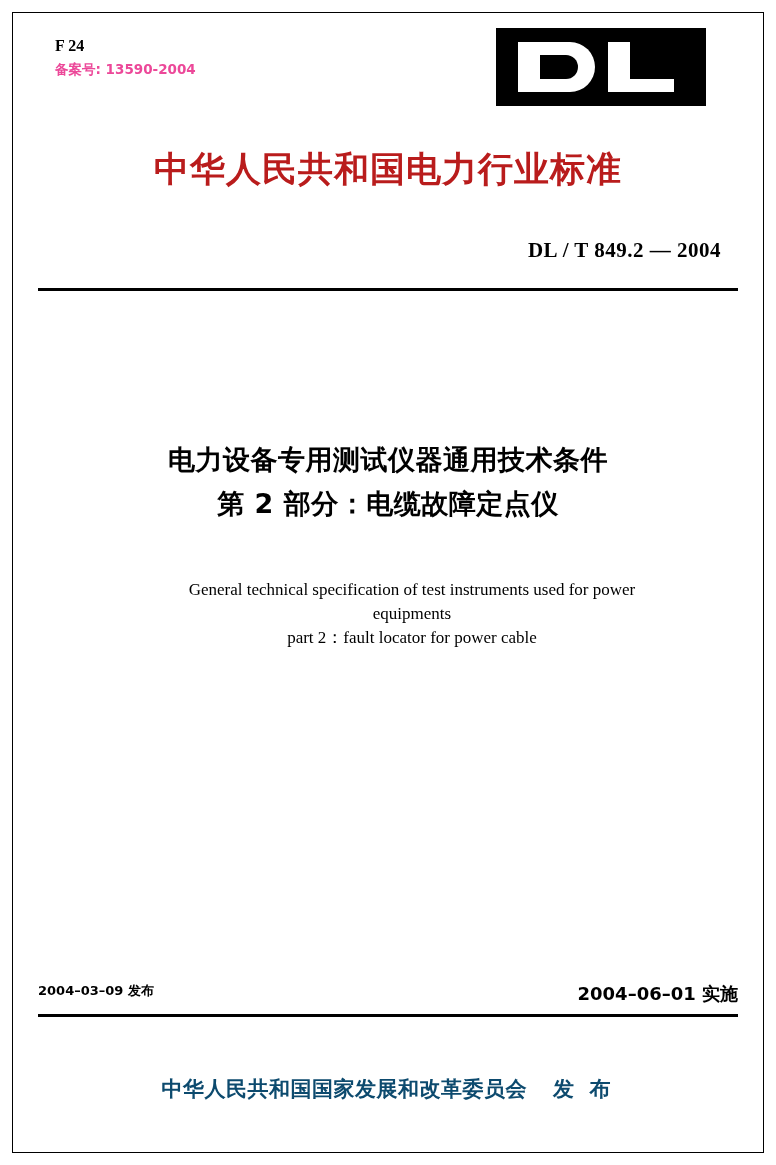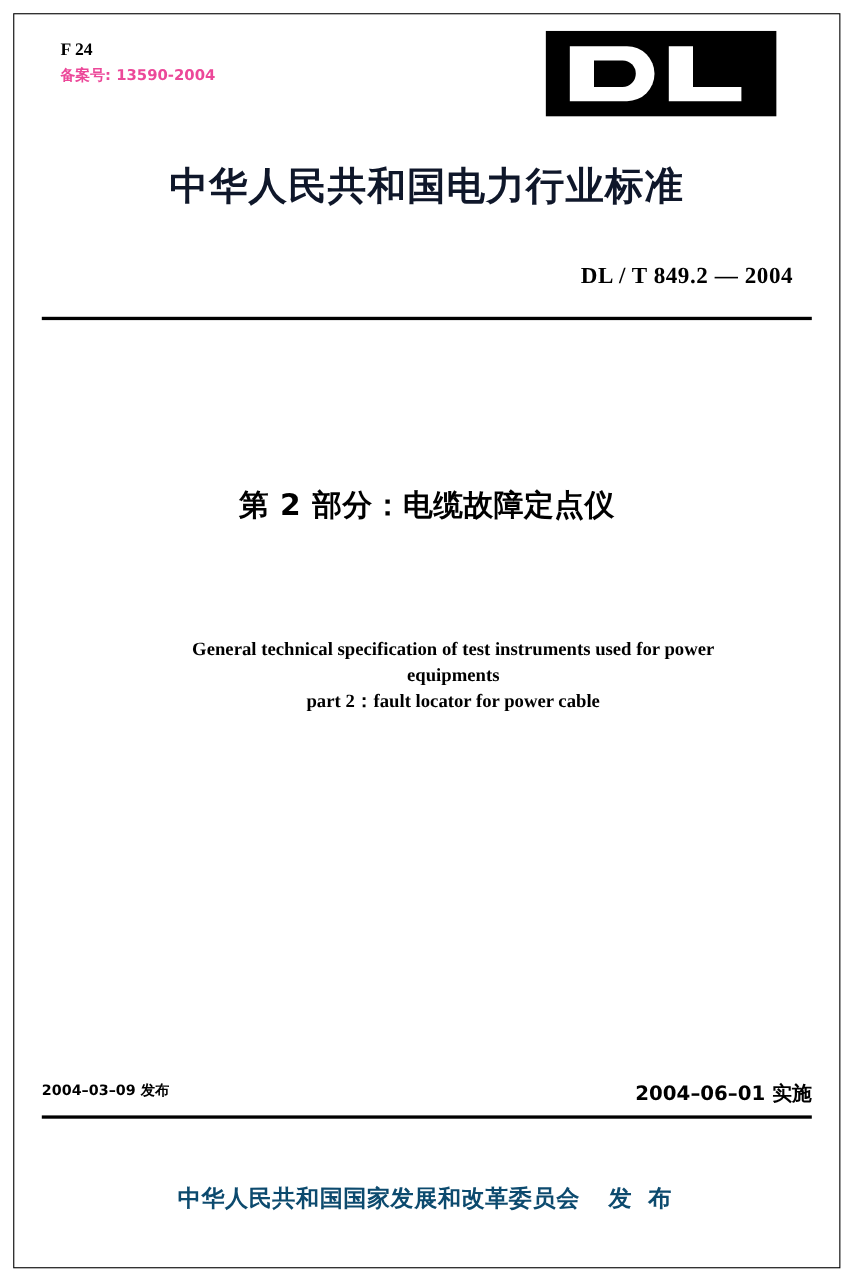--- a/index.html
+++ b/index.html
@@ -65,21 +65,21 @@
   .org-title {
     position: absolute;
     left: 0;
     right: 0;
     top: 146px;
     text-align: center;
     font-family: "DejaVu Sans", sans-serif;
     font-weight: bold;
     font-size: 35px;
     letter-spacing: 1px;
-    color: #0f172a;
+    color: #b91c1c;
   }
 
   
   .std-number {
     position: absolute;
     right: 55px;
     top: 238px;
     font-family: "Liberation Serif", serif;
     font-weight: bold;
     font-size: 21px;
@@ -111,21 +111,21 @@
     color: #000;
     letter-spacing: 0.5px;
   }
   .title-en {
     position: absolute;
     left: 0;
     right: 0;
     top: 578px;
     text-align: center;
     font-family: "Liberation Serif", serif;
-    font-weight: bold;
+    font-weight: normal;
     font-size: 17px;
     line-height: 1.42;
     color: #000;
     margin-left: 48px;
   }
   .title-en .en-line { display: block; }
 
   
   .date-row {
     position: absolute;
@@ -202,20 +202,21 @@
     </svg>
   </div>
 
   <div class="org-title">中华人民共和国电力行业标准</div>
 
   <div class="std-number">DL / T  849.2 — 2004</div>
 
   <div class="rule-top"></div>
 
   <div class="title-cn">
+    <div>电力设备专用测试仪器通用技术条件</div>
     <div>第 2 部分：电缆故障定点仪</div>
   </div>
 
   <div class="title-en">
     <span class="en-line">General technical specification of test instruments used for power</span>
     <span class="en-line">equipments</span>
     <span class="en-line">part 2：fault locator for power cable</span>
   </div>
 
   <div class="date-row">

